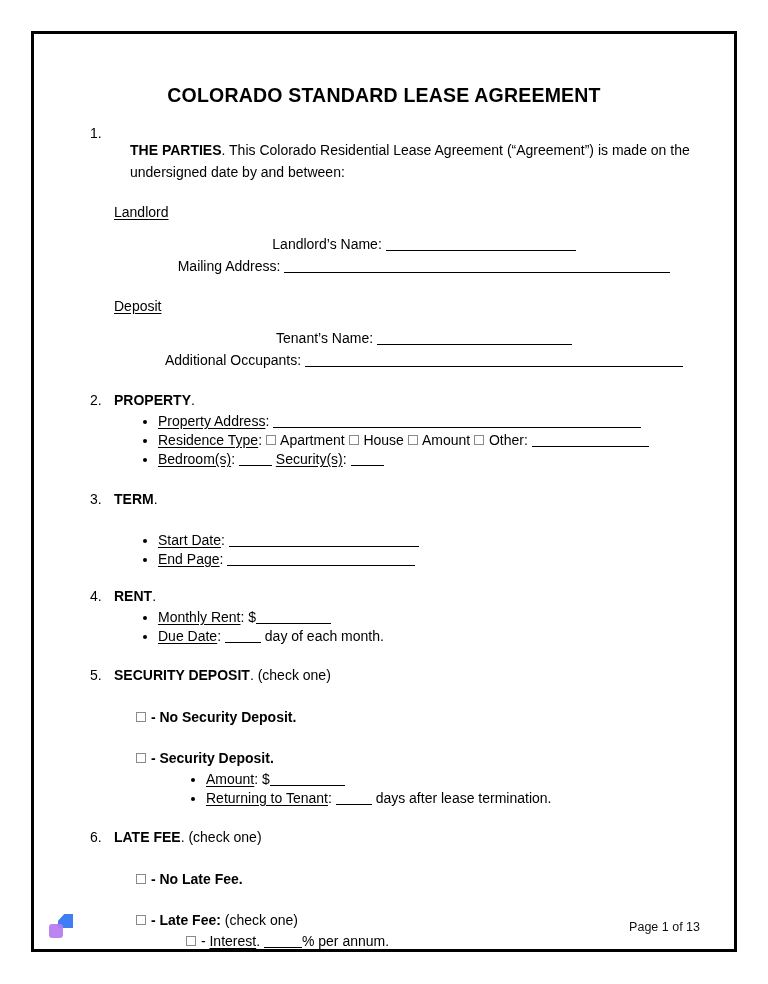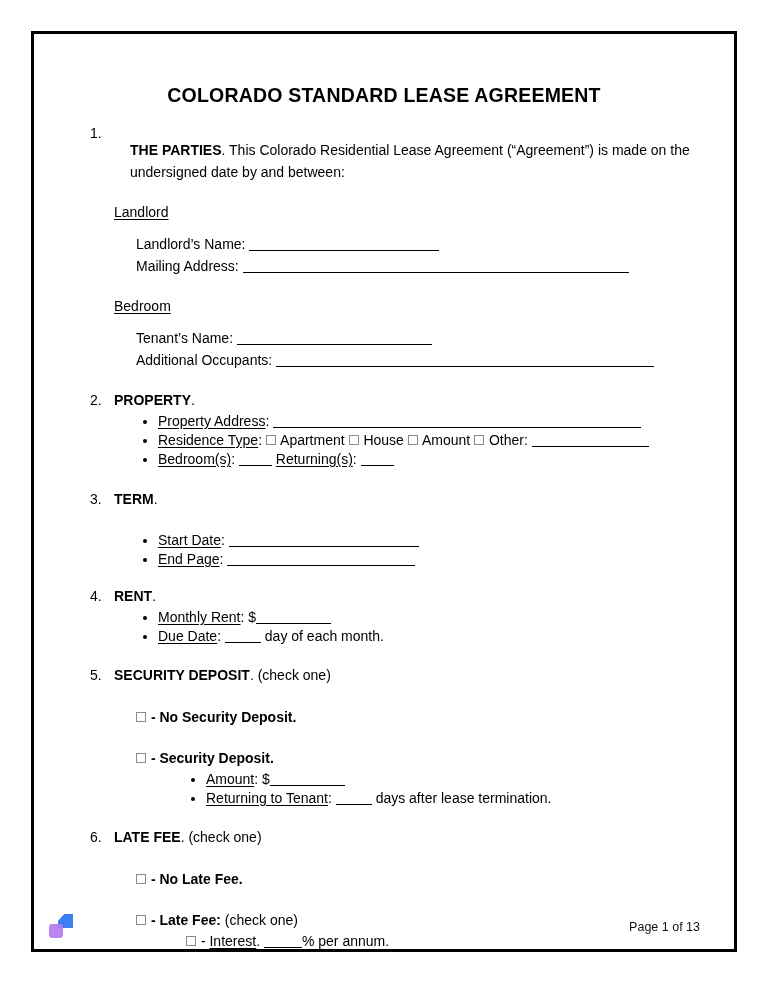--- a/index.html
+++ b/index.html
@@ -18,21 +18,21 @@
     position:relative;left:-17px;letter-spacing:.2px;
   }
   .sect{display:flex;}
   .num{flex:0 0 24px;line-height:20px;}
   .sect-body{flex:1;min-width:0;}
   .sect-title{line-height:20px;}
   .para{margin:16px;line-height:22px;}
   b{font-weight:bold;}
   .u{text-decoration:underline;text-underline-offset:2px;}
   .subhead{margin:20px 0 12px 0;line-height:18px;}
-  .fieldrow{margin-left:22px;line-height:22px;white-space:nowrap;}
+  .fieldrow{margin-left:22px;line-height:22px;white-space:nowrap;text-align:center;}
   .blank{
     display:inline-block;border-bottom:1.45px solid #000;height:11px;
     vertical-align:-2px;
   }
   .w190{width:190px}.w386{width:386px}.w195{width:195px}.w378{width:378px}
   .w368{width:368px}.w117{width:117px}.w33{width:33px}.w188{width:188px}.w75{width:75px}.w36{width:36px}.w80{width:80px}.w38{width:38px}
   .cb{
     display:inline-block;width:8px;height:8px;border:1.5px solid #8a8a8a;
     background:#fff;vertical-align:0px;margin-right:1px;
   }
@@ -78,21 +78,21 @@
       <div class="subhead u">Landlord</div>
       <div class="fieldrow">
         <span>Landlord’s Name:</span>
         <span class="blank w190"></span>
       </div>
       <div class="fieldrow">
         <span>Mailing Address:</span>
         <span class="blank w386"></span>
       </div>
 
-      <div class="subhead u">Bedroom</div>
+      <div class="subhead u">Deposit</div>
       <div class="fieldrow">
         <span>Tenant’s Name:</span>
         <span class="blank w195"></span>
       </div>
       <div class="fieldrow">
         <span>Additional Occupants:</span>
         <span class="blank w378"></span>
       </div>
     </div>
   </div>
@@ -114,21 +114,21 @@
           <span>House</span>
           <span class="cb"></span>
           <span>Amount</span>
           <span class="cb"></span>
           <span>Other:</span>
           <span class="blank w117"></span>
         </li>
         <li>
           <span class="u">Bedroom(s)</span><span>:</span>
           <span class="blank w33"></span>
-          <span class="u">Returning(s)</span><span>:</span>
+          <span class="u">Security(s)</span><span>:</span>
           <span class="blank w33"></span>
         </li>
       </ul>
     </div>
   </div>
 
   <div class="sect mt20">
     <div class="num">3.</div>
     <div class="sect-body">
       <div class="sect-title"><b>TERM</b><span>.</span></div>

